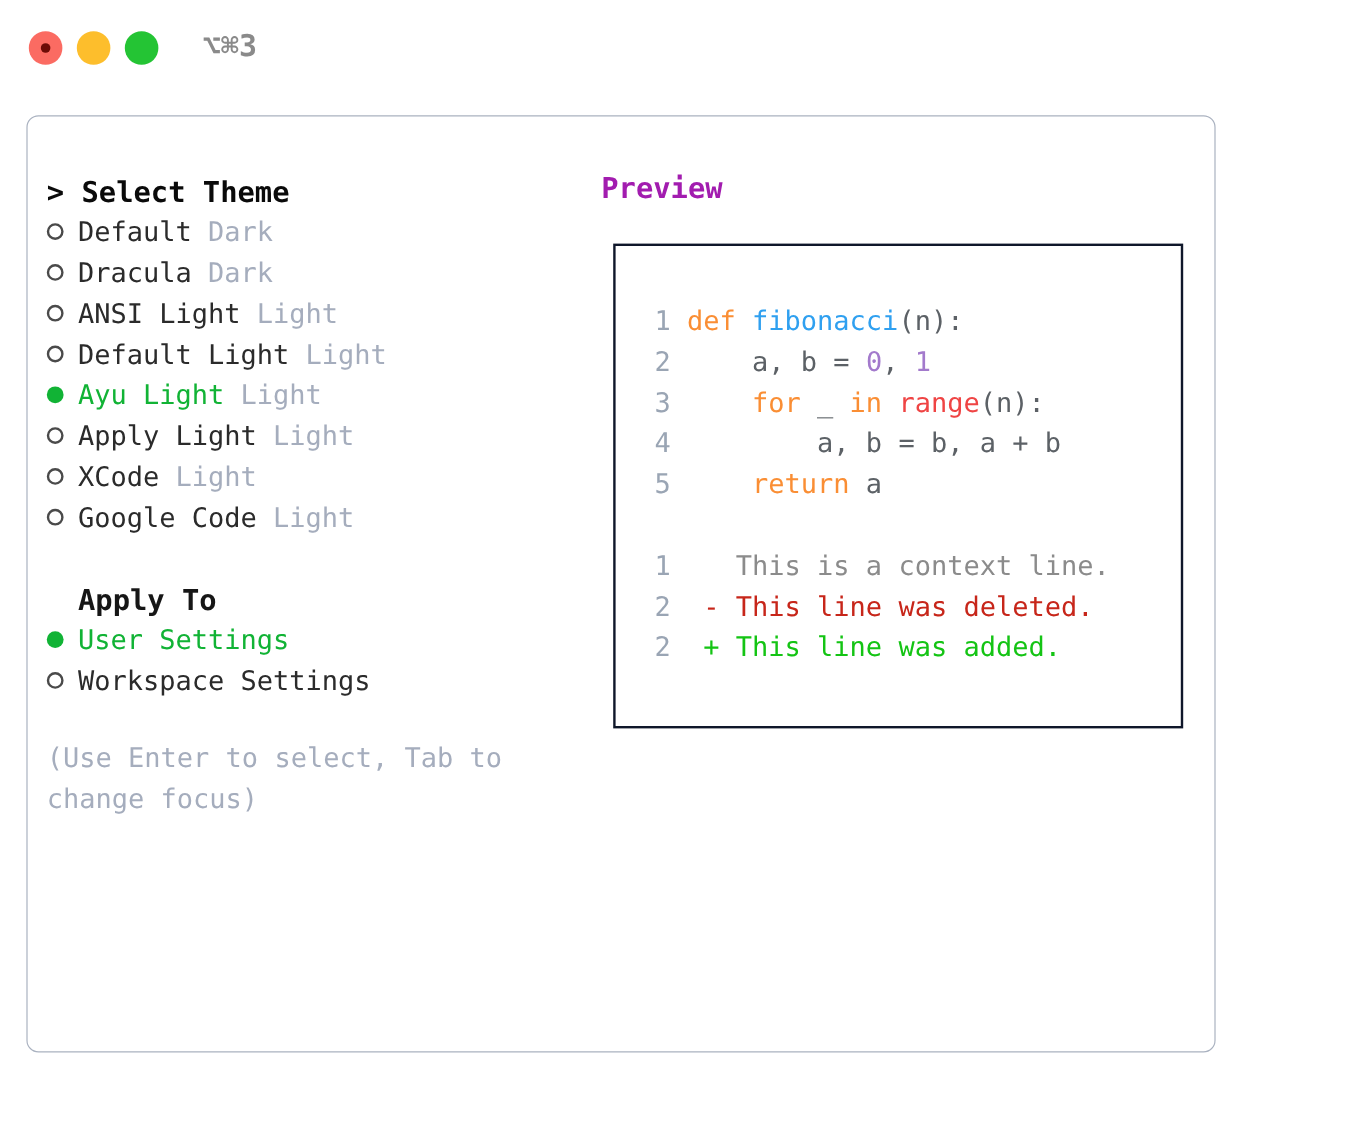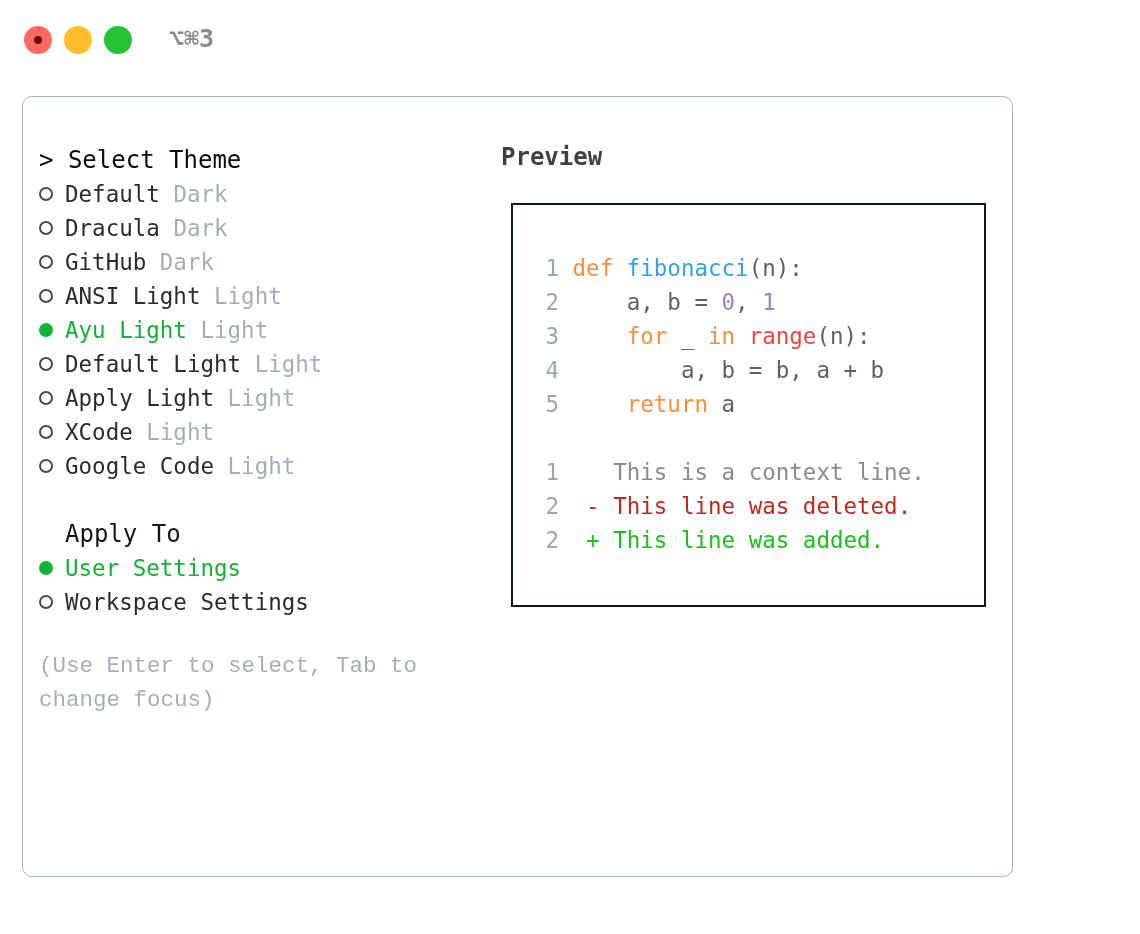--- a/index.html
+++ b/index.html
@@ -80,21 +80,21 @@
     width: 440px;
   }
   .row {
     height: 34px;
     line-height: 34px;
     font-size: 22.5px;
     white-space: pre;
     color: #2b2b2b;
   }
   .heading {
-    font-weight: normal;
+    font-weight: bold;
     color: #0a0a0a;
     font-size: 24px;
   }
   .bullet {
     display: inline-block;
     width: 26px;
     white-space: pre;
   }
   .marker-dot {
     display: inline-block;
@@ -122,31 +122,30 @@
     padding-left: 26px;
     color: #161616;
   }
 
   #hint {
     margin-top: 30px;
     font-size: 22.5px;
     line-height: 34px;
     color: #a5adbd;
     width: 408px;
-    font-family: Liberation Mono, monospace;
   }
 
   
   #preview-title {
     position: absolute;
     left: 478px;
     top: 46px;
     font-size: 24px;
     font-weight: bold;
-    color: #404040;
+    color: #a21caf;
     white-space: pre;
   }
   #preview-box {
     position: absolute;
     left: 488px;
     top: 106px;
     width: 475px;
     height: 404px;
     box-sizing: border-box;
     border: 2px solid #0f172a;
@@ -191,24 +190,23 @@
     <div id="shortcut">⌥⌘3</div>
   </div>
 
   <div id="panel">
 
     <div id="left-col">
       <div class="row heading">&gt; Select Theme</div>
       <div id="theme-list">
           <div class="row"><span class="bullet"><span class="marker-dot hollow"></span></span><span class="theme-name">Default</span><span> </span><span class="variant">Dark</span></div>
           <div class="row"><span class="bullet"><span class="marker-dot hollow"></span></span><span class="theme-name">Dracula</span><span> </span><span class="variant">Dark</span></div>
-          <div class="row"><span class="bullet"><span class="marker-dot hollow"></span></span><span class="theme-name">GitHub</span><span> </span><span class="variant">Dark</span></div>
           <div class="row"><span class="bullet"><span class="marker-dot hollow"></span></span><span class="theme-name">ANSI Light</span><span> </span><span class="variant">Light</span></div>
+          <div class="row"><span class="bullet"><span class="marker-dot hollow"></span></span><span class="theme-name">Default Light</span><span> </span><span class="variant">Light</span></div>
           <div class="row selected"><span class="bullet"><span class="marker-dot filled"></span></span><span class="theme-name">Ayu Light</span><span> </span><span class="variant">Light</span></div>
-          <div class="row"><span class="bullet"><span class="marker-dot hollow"></span></span><span class="theme-name">Default Light</span><span> </span><span class="variant">Light</span></div>
           <div class="row"><span class="bullet"><span class="marker-dot hollow"></span></span><span class="theme-name">Apply Light</span><span> </span><span class="variant">Light</span></div>
           <div class="row"><span class="bullet"><span class="marker-dot hollow"></span></span><span class="theme-name">XCode</span><span> </span><span class="variant">Light</span></div>
           <div class="row"><span class="bullet"><span class="marker-dot hollow"></span></span><span class="theme-name">Google Code</span><span> </span><span class="variant">Light</span></div>
         </div>
 
       <div class="row heading" id="apply-heading">Apply To</div>
       <div id="apply-list">
           <div class="row selected"><span class="bullet"><span class="marker-dot filled"></span></span><span class="theme-name">User Settings</span></div>
           <div class="row"><span class="bullet"><span class="marker-dot hollow"></span></span><span class="theme-name">Workspace Settings</span></div>
         </div>

